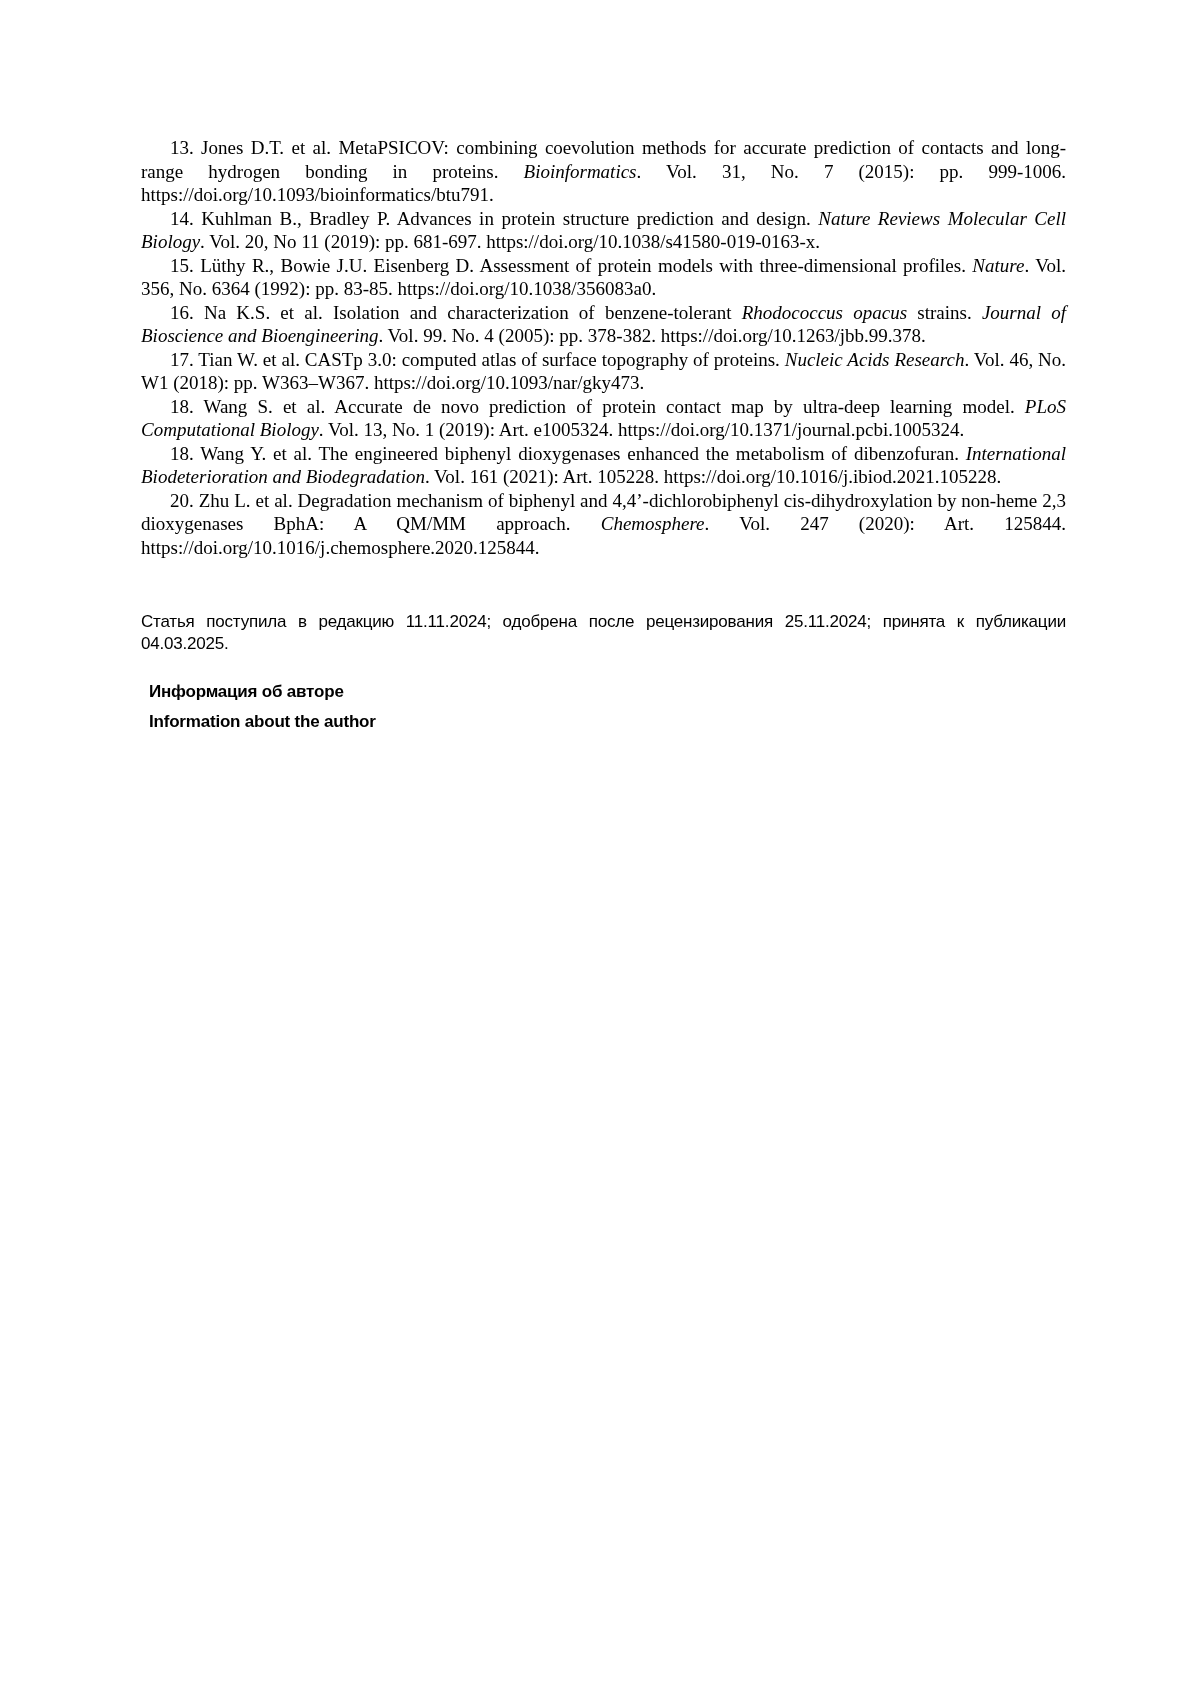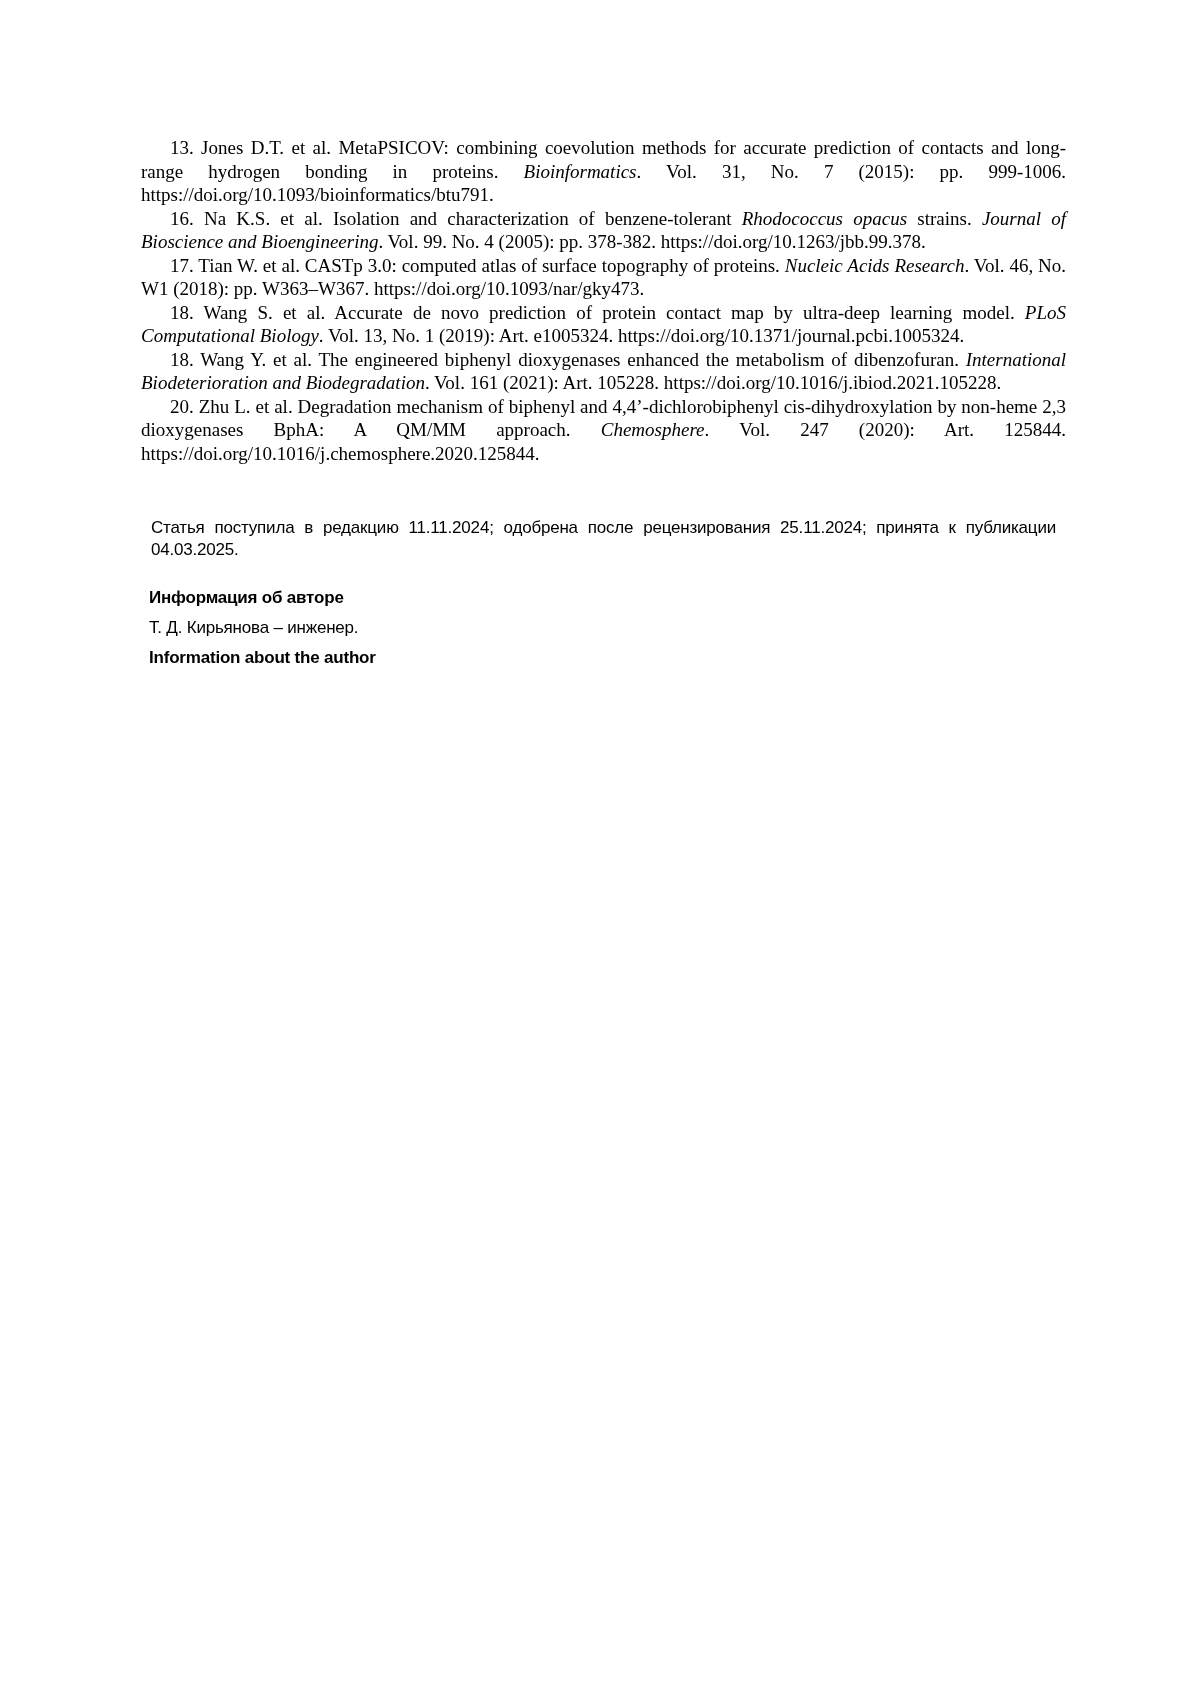--- a/index.html
+++ b/index.html
@@ -33,21 +33,21 @@
   .refs .it { font-style: italic; }
 
   
   .submission {
     margin-top: 52px;
     font-family: "Liberation Sans", sans-serif;
     font-size: 17px;
     line-height: 22px;
     letter-spacing: -0.2px;
   }
-  .submission p { margin: 10px; }
+  .submission p { margin: 0; }
   .submission .ru { text-align: justify; }
 
   
   .author-block {
     margin-top: 26px;
     font-family: "Liberation Sans", sans-serif;
     font-size: 17px;
     line-height: 22px;
     letter-spacing: -0.2px;
   }
@@ -66,33 +66,34 @@
   }
 </style>
 </head>
 <body>
 
 <div class="sheet">
   <div class="content">
 
     <div class="refs">
         <p class="ref"><span>13. Jones D.T. et al. MetaPSICOV: combining coevolution methods for accurate prediction of contacts and long-range hydrogen bonding in proteins. </span><span class="it">Bioinformatics</span><span>. Vol. 31, No. 7 (2015): pp. 999-1006. https://doi.org/10.1093/bioinformatics/btu791.</span></p>
+        <p class="ref"><span>14. Kuhlman B., Bradley P. Advances in protein structure prediction and design. </span><span class="it">Nature Reviews Molecular Cell Biology</span><span>. Vol. 20, No 11 (2019): pp. 681-697. https://doi.org/10.1038/s41580-019-0163-x.</span></p>
+        <p class="ref"><span>15. Lüthy R., Bowie J.U. Eisenberg D. Assessment of protein models with three-dimensional profiles. </span><span class="it">Nature</span><span>. Vol. 356, No. 6364 (1992): pp. 83-85. https://doi.org/10.1038/356083a0.</span></p>
         <p class="ref"><span>16. Na K.S. et al. Isolation and characterization of benzene-tolerant </span><span class="it">Rhodococcus opacus</span><span> strains. </span><span class="it">Journal of Bioscience and Bioengineering</span><span>. Vol. 99. No. 4 (2005): pp. 378-382. https://doi.org/10.1263/jbb.99.378.</span></p>
         <p class="ref"><span>17. Tian W. et al. CASTp 3.0: computed atlas of surface topography of proteins. </span><span class="it">Nucleic Acids Research</span><span>. Vol. 46, No. W1 (2018): pp. W363–W367. https://doi.org/10.1093/nar/gky473.</span></p>
         <p class="ref"><span>18. Wang S. et al. Accurate de novo prediction of protein contact map by ultra-deep learning model. </span><span class="it">PLoS Computational Biology</span><span>. Vol. 13, No. 1 (2019): Art. e1005324. https://doi.org/10.1371/journal.pcbi.1005324.</span></p>
         <p class="ref"><span>18. Wang Y. et al. The engineered biphenyl dioxygenases enhanced the metabolism of dibenzofuran. </span><span class="it">International Biodeterioration and Biodegradation</span><span>. Vol. 161 (2021): Art. 105228. https://doi.org/10.1016/j.ibiod.2021.105228.</span></p>
         <p class="ref"><span>20. Zhu L. et al. Degradation mechanism of biphenyl and 4,4’-dichlorobiphenyl cis-dihydroxylation by non-heme 2,3 dioxygenases BphA: A QM/MM approach. </span><span class="it">Chemosphere</span><span>. Vol. 247 (2020): Art. 125844. https://doi.org/10.1016/j.chemosphere.2020.125844.</span></p>
       </div>
 
     <div class="submission">
       <p class="ru">Статья поступила в редакцию 11.11.2024; одобрена после рецензирования 25.11.2024; принята к публикации 04.03.2025.</p>
     </div>
 
     <div class="author-block">
       <p class="bold">Информация об авторе</p>
-      <p>Т. Д. Кирьянова – инженер.</p>
       <p class="bold">Information about the author</p>
     </div>
 
   </div>
 
   <div class="page-number">42</div>
 </div>
 
 </body></html>

